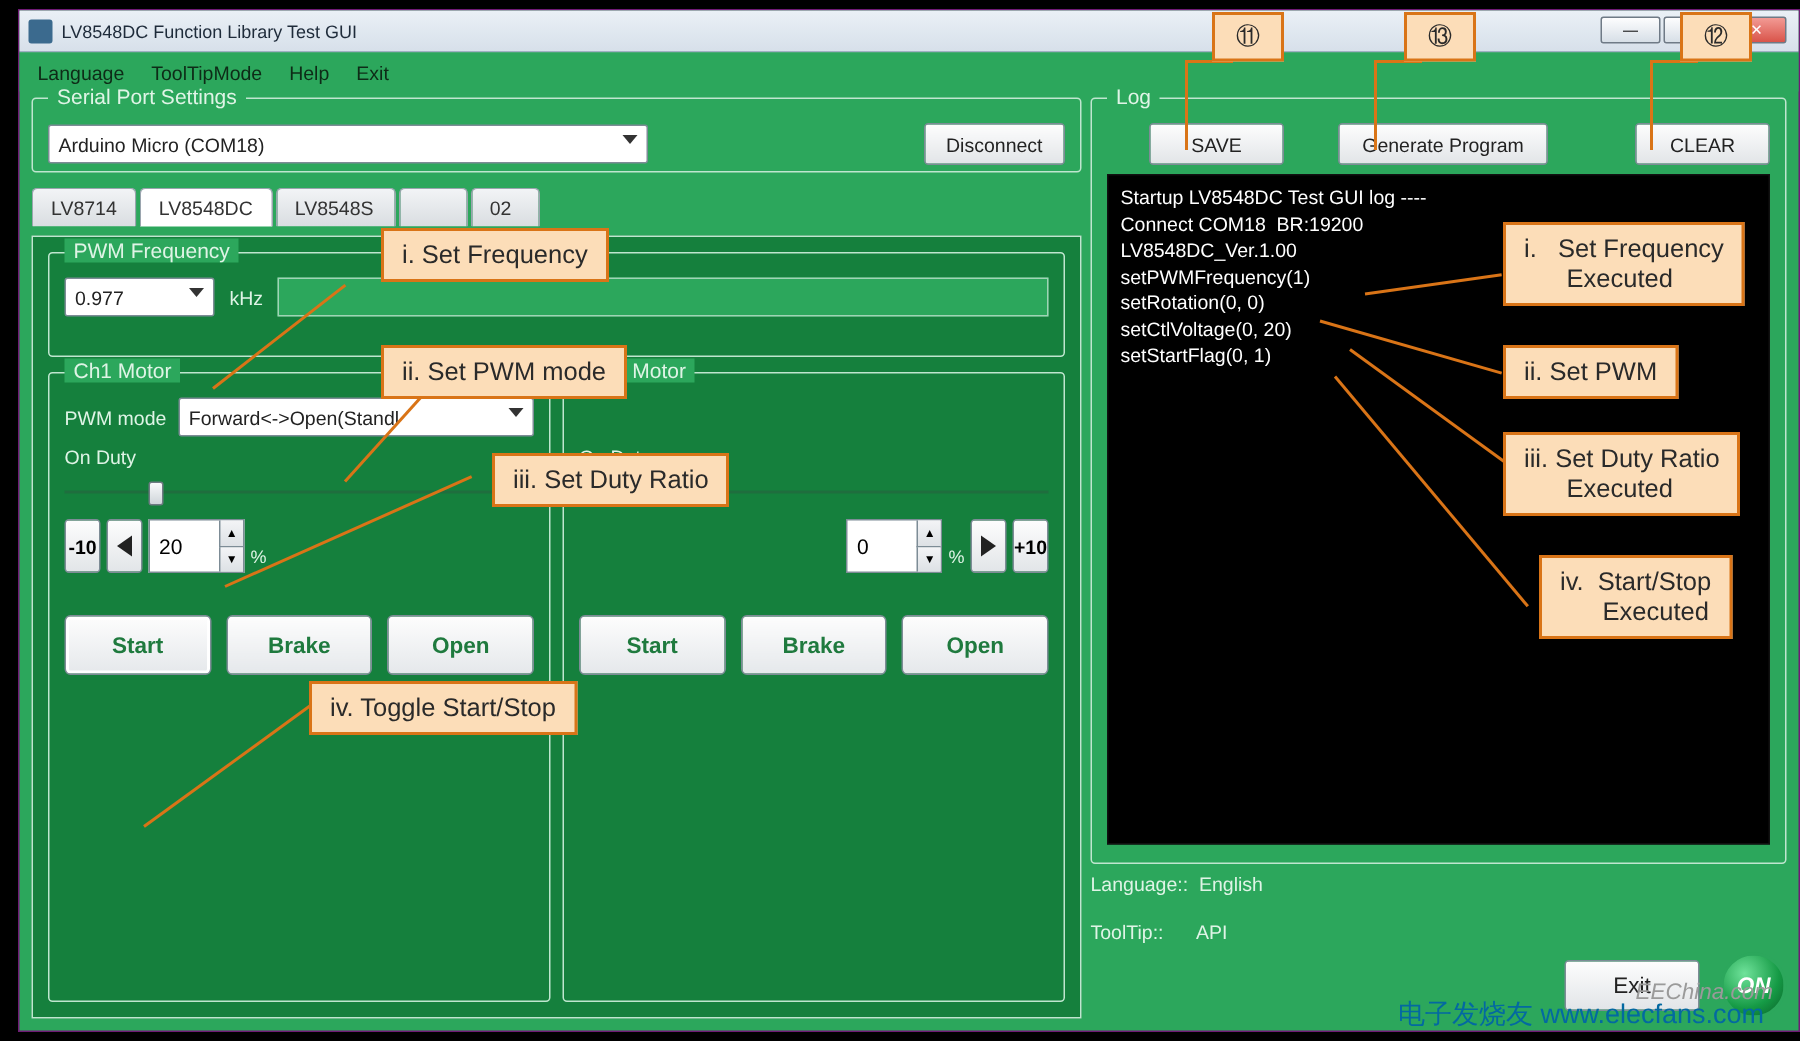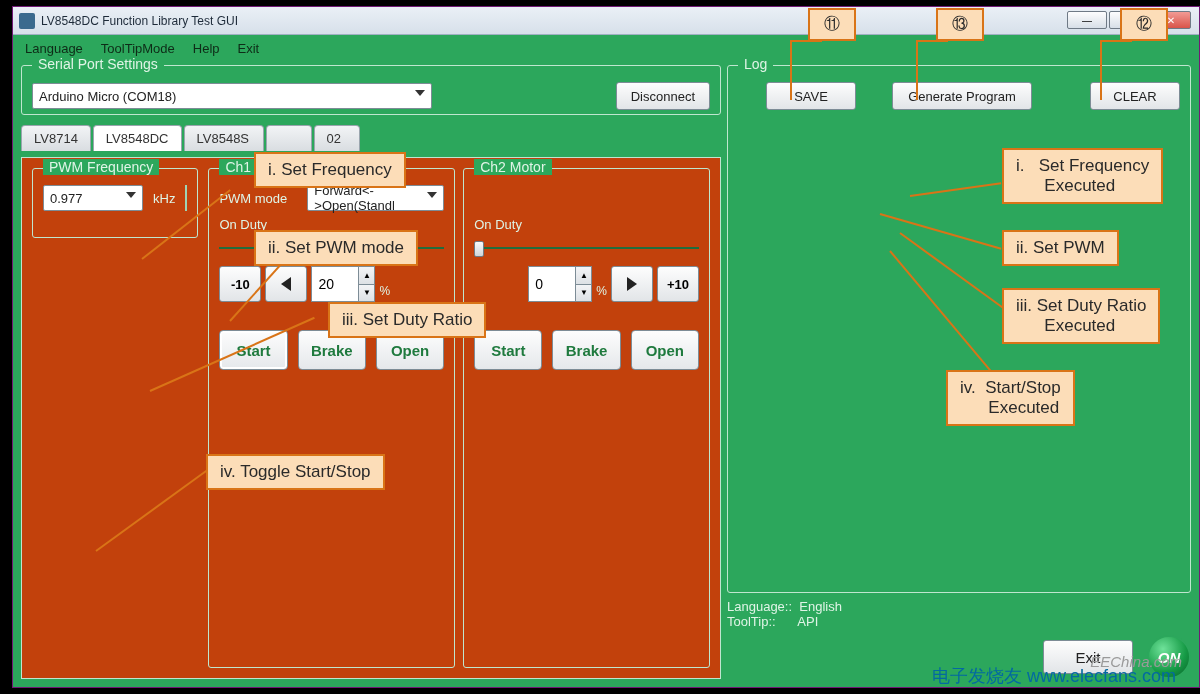--- a/index.html
+++ b/index.html
@@ -29,38 +29,38 @@
     .serial-row { display: flex; align-items: center; gap: 10px; margin-top: 6px; }
     .combo { height: 26px; background: #fff; border: 1px solid #7d8c96; border-radius: 2px; display: flex; align-items: center; padding: 0 6px; font-size: 13px; color: #222; position: relative; }
     .combo .caret { position:absolute; right:6px; top:6px; width:0;height:0;border-left:5px solid transparent;border-right:5px solid transparent;border-top:6px solid #333; }
     .btn { height: 28px; background: linear-gradient(#fdfdfd,#e2e5e8); border:1px solid #7d8c96; border-radius:3px; padding:0 14px; font-size:13px; color:#222; cursor:pointer; display:inline-flex;align-items:center;justify-content:center;margin-left:28px;}
 
     
     .tabstrip { display:flex; gap:2px; margin-top:4px;}
     .tab { height:26px; padding:0 12px; background:linear-gradient(#f2f4f6,#d9dde1); border:1px solid #9aa5ae; border-bottom:none; border-radius:4px 4px 0 0; font-size:13px; color:#333; display:flex;align-items:center; cursor:pointer;}
     .tab.active{ background:#fff; font-weight:500;}
 
-    .tabpanel{ border:1px solid #bfe6cf; border-top:1px solid #bfe6cf; background:#c2410c; padding:10px; flex:1; display:flex; flex-direction:row; gap:10px;}
+    .tabpanel{ border:1px solid #bfe6cf; border-top:1px solid #bfe6cf; background:#15803d; padding:10px; flex:1; display:flex; flex-direction:column; gap:10px;}
 
     .pwm-freq { height:70px; }
     .pwm-freq .row { display:flex; align-items:center; gap:10px; margin-top:6px;}
     .pwm-freq .unit{ color:#dff4e6; font-size:13px;text-align:right;}
     .pwm-freq .combo{ width:100px;}
     .emptybox{ flex:1; height:26px; border:1px solid #9fd4b5; background:#2ca75c;}
 
     .motors { display:flex; gap:8px; flex:1;}
     .motor { flex:1; }
     .motor .legend{ color:#dff4e6;}
     .label{ color:#dff4e6; font-size:13px;}
-    .motor-row{ display:flex; align-items:center; gap:20px; margin:6px 0;}
+    .motor-row{ display:flex; align-items:center; gap:8px; margin:6px 0;}
     .slider{ flex:1; height:20px; position:relative;}
     .slider .track{ position:absolute; left:0; right:0; top:9px; height:2px; background:#1f6e3e;}
     .slider .thumb{ position:absolute; top:3px; width:10px; height:16px; background:linear-gradient(#f9fafb,#cfd5da); border:1px solid #6f7a83; border-radius:2px;}
     .step-row{ display:flex; align-items:center; gap:4px; margin:8px 0;}
-    .sqbtn{ width:42px; height:36px; background:linear-gradient(#fdfdfd,#e2e5e8); border:1px solid #7d8c96; border-radius:3px; font-size:13px; font-weight:bold; display:flex;align-items:center;justify-content:center; cursor:pointer;}
+    .sqbtn{ width:24px; height:36px; background:linear-gradient(#fdfdfd,#e2e5e8); border:1px solid #7d8c96; border-radius:3px; font-size:13px; font-weight:bold; display:flex;align-items:center;justify-content:center; cursor:pointer;}
     .numbox{ width:64px; height:36px; background:#fff; border:1px solid #7d8c96; display:flex; align-items:center; padding:0 6px; font-size:14px; position:relative;}
     .spin{ position:absolute; right:0; top:0; bottom:0; width:16px; display:flex; flex-direction:column;}
     .spin span{ flex:1; border-left:1px solid #7d8c96; display:flex;align-items:center;justify-content:center; font-size:8px; background:linear-gradient(#f3f4f6,#dde1e5); cursor:pointer;}
     .spin span:first-child{border-bottom:1px solid #7d8c96;}
     .pct{ color:#dff4e6; font-size:12px; align-self:flex-end; margin-bottom:4px;}
     .action-row{ display:flex; gap:10px; margin-top:28px;}
     .abtn{ flex:1; height:40px; background:linear-gradient(#fdfdfd,#e5e8eb); border:1px solid #7d8c96; border-radius:4px; font-size:15px; font-weight:600; color:#1f7a3e; display:flex;align-items:center;justify-content:center; cursor:pointer;}
     .abtn.highlight{ box-shadow:0 0 0 2px #fff inset;}
 
     
@@ -219,25 +219,34 @@
 
     <div class="right">
       <div class="fieldset log-fieldset">
         <div class="legend">Log</div>
         <div class="log-buttons">
           <button class="btn" style="width:90px">SAVE</button>
           <button class="btn" style="width:140px">Generate Program</button>
           <div class="spacer"></div>
           <button class="btn" style="width:90px">CLEAR</button>
         </div>
+        <div class="console">
+          <div class="l">Startup LV8548DC Test GUI log ----</div>
+          <div class="l">Connect COM18  BR:19200</div>
+          <div class="l">LV8548DC_Ver.1.00</div>
+          <div class="l">setPWMFrequency(1)</div>
+          <div class="l">setRotation(0, 0)</div>
+          <div class="l">setCtlVoltage(0, 20)</div>
+          <div class="l">setStartFlag(0, 1)</div>
+        </div>
       </div>
       <div class="status-row">
         <span><span>Language::</span>&nbsp;&nbsp;<span>English</span></span>
       </div>
-      <div class="status-row" style="margin-top:0">
+      <div class="status-row" style="margin-top:17px">
         <span><span>ToolTip::</span>&nbsp;&nbsp;&nbsp;&nbsp;&nbsp;&nbsp;<span>API</span></span>
       </div>
       <div class="bottom-row">
         <button class="btn" style="width:90px;height:34px;font-size:15px">Exit</button>
         <div class="on-badge">ON</div>
       </div>
     </div>
   </div>
 </div>
 
@@ -269,18 +278,18 @@
       Executed</div>
 <div class="callout-line" style="left:910px; top:195px; width:92px; height:2px; transform:rotate(-8deg); transform-origin:left center;"></div>
 
 <div class="callout" style="left:1002px; top:230px;">ii.  Set PWM</div>
 <div class="callout-line" style="left:880px; top:213px; width:126px; height:2px; transform:rotate(16deg); transform-origin:left center;"></div>
 
 <div class="callout" style="left:1002px; top:288px; white-space:pre;">iii. Set Duty Ratio
       Executed</div>
 <div class="callout-line" style="left:900px; top:232px; width:140px; height:2px; transform:rotate(36deg); transform-origin:left center;"></div>
 
-<div class="callout" style="left:946px; top:370px; white-space:pre;">iv.  Start/Stop
+<div class="callout" style="left:1026px; top:370px; white-space:pre;">iv.  Start/Stop
       Executed</div>
 <div class="callout-line" style="left:890px; top:250px; width:200px; height:2px; transform:rotate(50deg); transform-origin:left center;"></div>
 
 <div class="watermark2">EEChina.com</div>
 <div class="watermark">电子发烧友 www.elecfans.com</div>
 
 </body></html>

